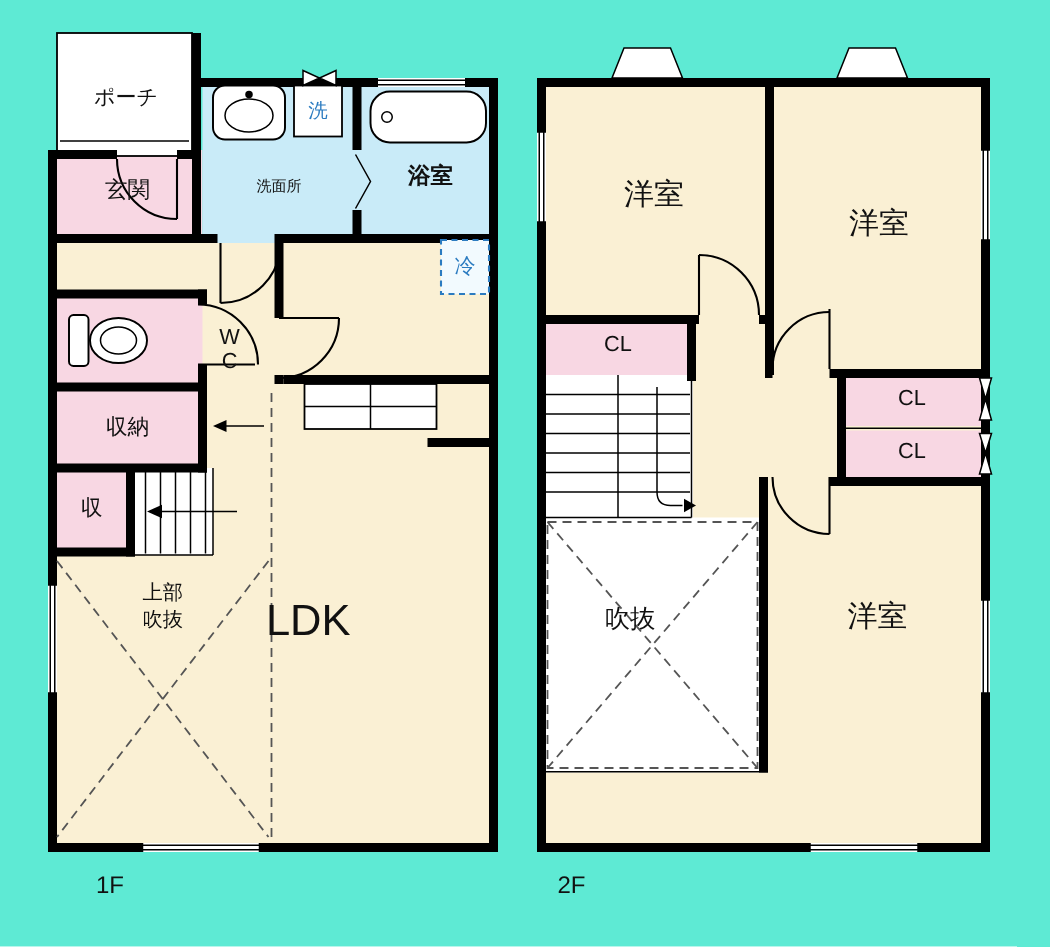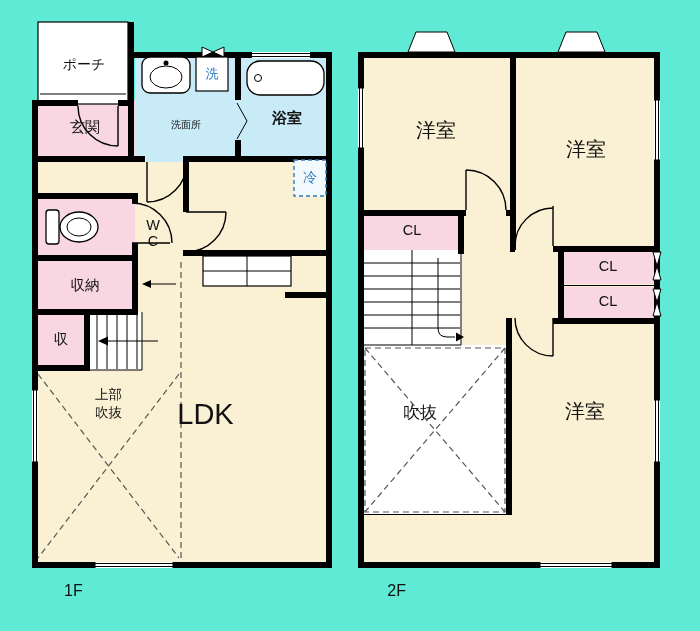--- a/index.html
+++ b/index.html
@@ -296,15 +296,15 @@
   <div class="lbl" style="left:148px; top:397px; width:115px; font-size:29px;">LDK</div>
   <div class="lbl" style="left:28px; top:581px; width:50px; font-size:16px; text-align:left;margin-left:36px;">1F</div>
 
   <div class="lbl" style="left:396px; top:118px; width:80px; font-size:20px;">洋室</div>
   <div class="lbl" style="left:546px; top:137px; width:80px; font-size:20px;">洋室</div>
   <div class="lbl" style="left:545px; top:399px; width:80px; font-size:20px;">洋室</div>
   <div class="lbl" style="left:382px; top:222px; width:60px; font-size:14.5px;">CL</div>
   <div class="lbl" style="left:578px; top:258px; width:60px; font-size:14.5px;">CL</div>
   <div class="lbl" style="left:578px; top:293px; width:60px; font-size:14.5px;">CL</div>
   <div class="lbl" style="left:380px; top:403px; width:80px; font-size:17px;">吹抜</div>
-  <div class="lbl" style="left:356px; top:581px; width:50px; font-size:16px; text-align:right;">2F</div>
+  <div class="lbl" style="left:356px; top:581px; width:50px; font-size:16px; text-align:center;">2F</div>
 
 </div>
 
 </body></html>

